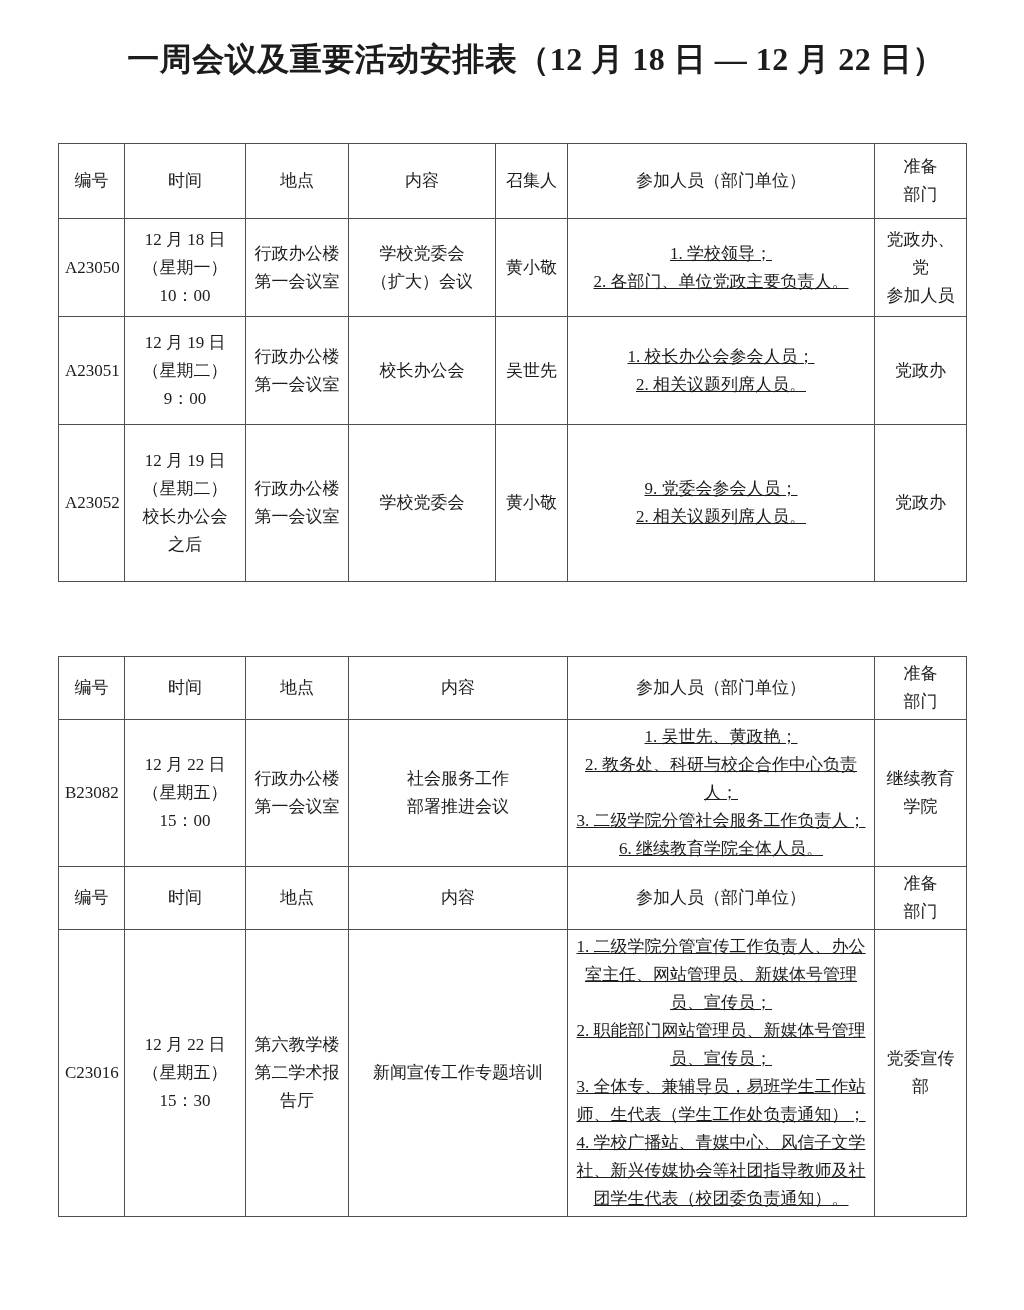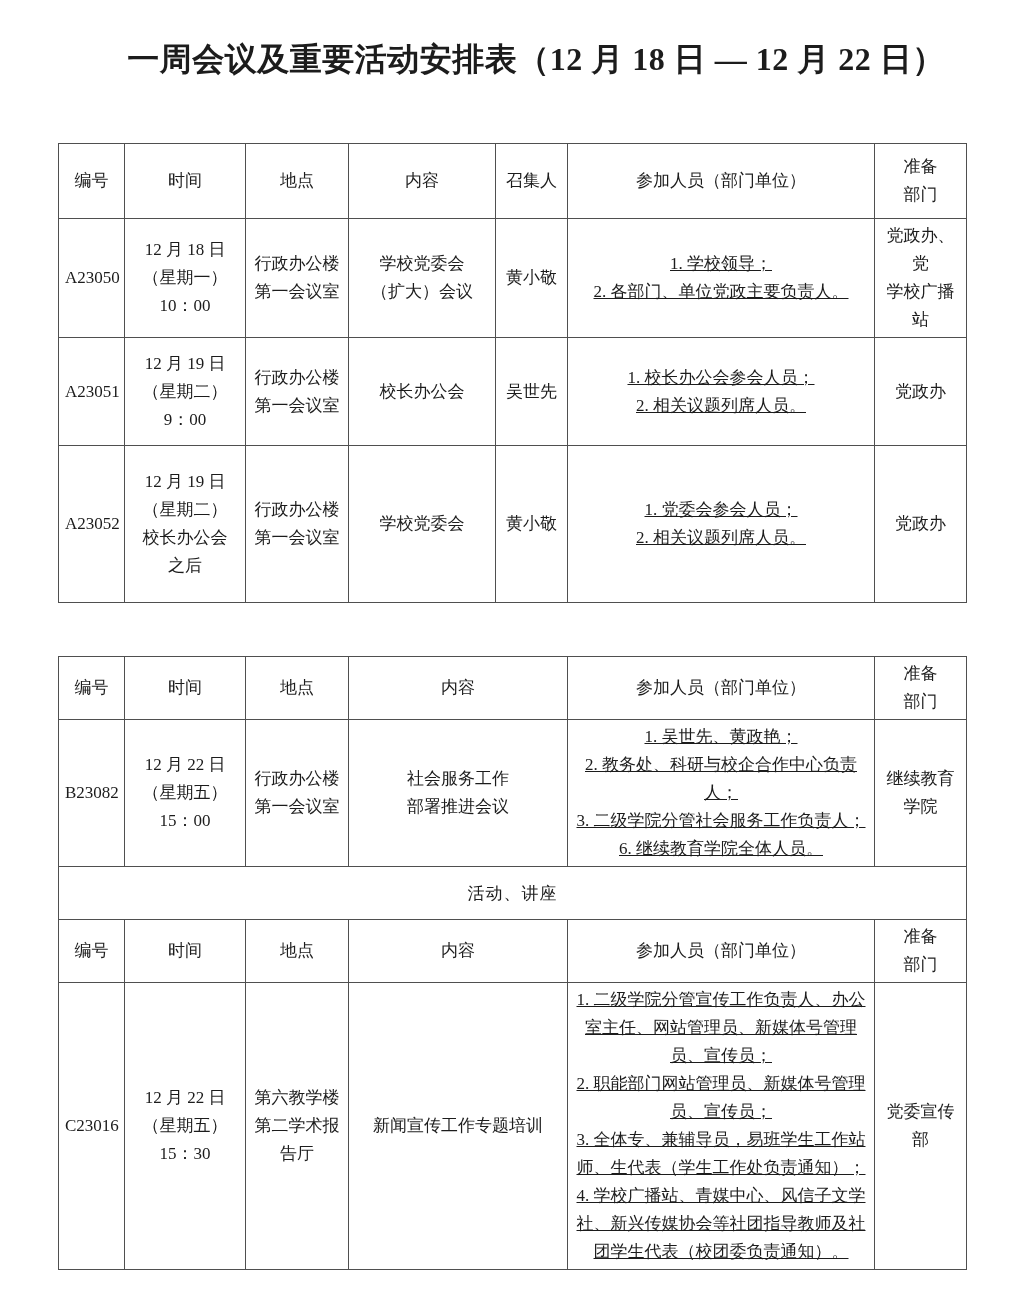--- a/index.html
+++ b/index.html
@@ -90,21 +90,21 @@
 （星期一）
 10：00</td>
       <td>行政办公楼
 第一会议室</td>
       <td>学校党委会
 （扩大）会议</td>
       <td>黄小敬</td>
       <td class="participants">1. 学校领导；
 2. 各部门、单位党政主要负责人。</td>
       <td>党政办、党
-学校广播站</td>
+参加人员</td>
     </tr>
     <tr style="height:108px">
       <td>A23051</td>
       <td>12 月 19 日
 （星期二）
 9：00</td>
       <td>行政办公楼
 第一会议室</td>
       <td>校长办公会</td>
       <td>吴世先</td>
@@ -115,21 +115,21 @@
     <tr style="height:157px">
       <td>A23052</td>
       <td>12 月 19 日
 （星期二）
 校长办公会
 之后</td>
       <td>行政办公楼
 第一会议室</td>
       <td>学校党委会</td>
       <td>黄小敬</td>
-      <td class="participants">1. 党委会参会人员；
+      <td class="participants">9. 党委会参会人员；
 2. 相关议题列席人员。</td>
       <td>党政办</td>
     </tr>
   </tbody>
     </table>
 
   <table class="tbl tbl-2">
     <colgroup>
       <col style="width:66px">
         <col style="width:121px">
@@ -157,23 +157,20 @@
 第一会议室</td>
       <td>社会服务工作
 部署推进会议</td>
       <td class="participants">1. 吴世先、黄政艳；
 2. 教务处、科研与校企合作中心负责人；
 3. 二级学院分管社会服务工作负责人；
 6. 继续教育学院全体人员。</td>
       <td>继续教育
 学院</td>
     </tr>
-    <tr style="height:53px">
-      <td colspan="6" class="section-cell">活动、讲座</td>
-    </tr>
     <tr style="height:49px">
       <td class="hdr">编号</td>
       <td class="hdr">时间</td>
       <td class="hdr">地点</td>
       <td class="hdr">内容</td>
       <td class="hdr">参加人员（部门单位）</td>
       <td class="hdr">准备
 部门</td>
     </tr>
     <tr style="height:280px">

